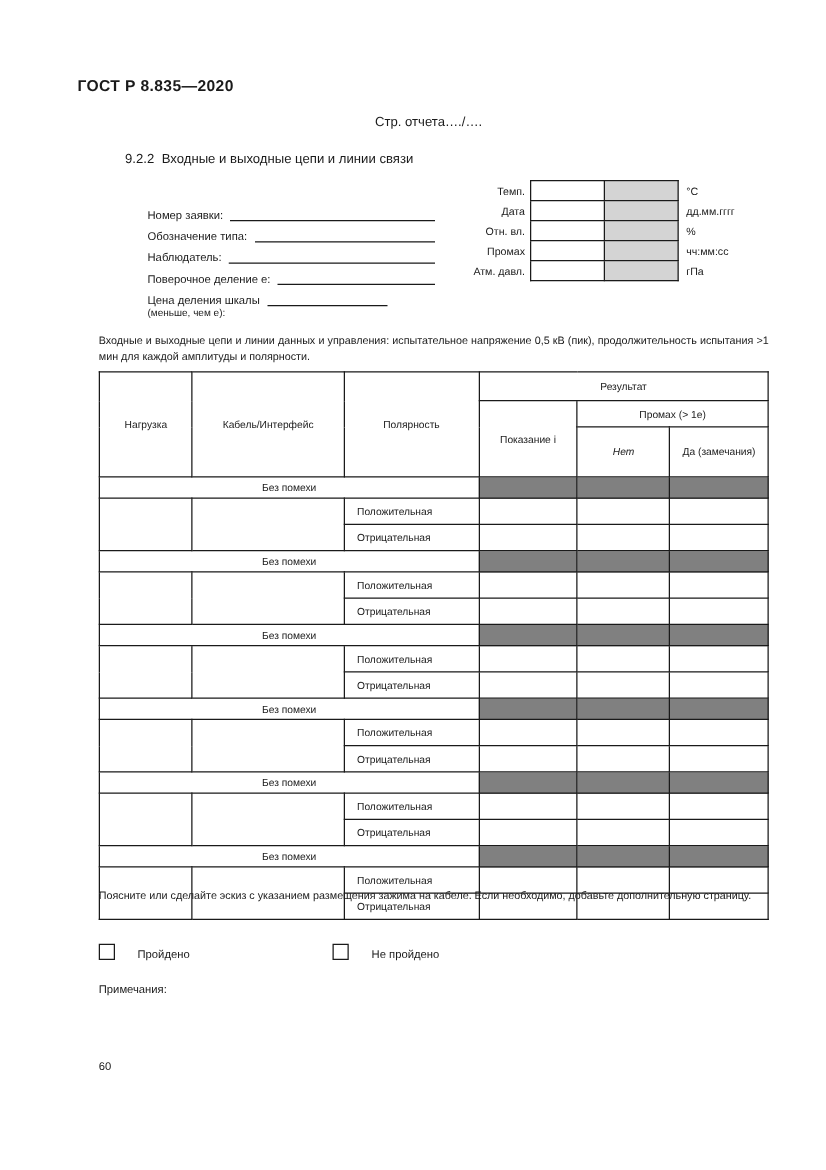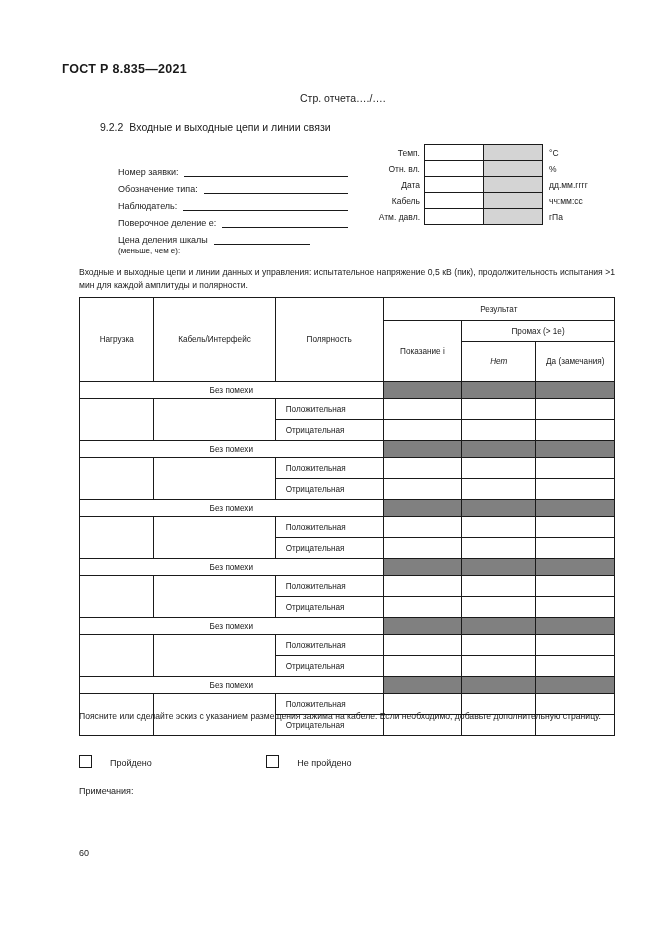--- a/index.html
+++ b/index.html
@@ -220,21 +220,21 @@
     left: 79px;
     top: 848px;
     font-size: 9px;
   }
 </style>
 </head>
 <body>
 
 <div class="page">
 
-  <div class="std-header">ГОСТ Р 8.835—2021</div>
+  <div class="std-header">ГОСТ Р 8.835—2020</div>
 
   <div class="page-report-line">Стр. отчета…./….</div>
 
   <div class="section-title">
     <span class="num">9.2.2</span><span>Входные и выходные цепи и линии связи</span>
   </div>
 
   <div class="form-left">
     <div class="form-row">
       <span class="lbl">Номер заявки:</span>
@@ -262,33 +262,33 @@
   <div class="meas">
     <table>
       <tbody>
       <tr>
         <td class="rowlbl">Темп.</td>
         <td class="cellA"></td>
         <td class="cellB"></td>
         <td class="unit">°C</td>
       </tr>
       <tr>
+        <td class="rowlbl">Дата</td>
+        <td class="cellA"></td>
+        <td class="cellB"></td>
+        <td class="unit">дд.мм.гггг</td>
+      </tr>
+      <tr>
         <td class="rowlbl">Отн. вл.</td>
         <td class="cellA"></td>
         <td class="cellB"></td>
         <td class="unit">%</td>
       </tr>
       <tr>
-        <td class="rowlbl">Дата</td>
-        <td class="cellA"></td>
-        <td class="cellB"></td>
-        <td class="unit">дд.мм.гггг</td>
-      </tr>
-      <tr>
-        <td class="rowlbl">Кабель</td>
+        <td class="rowlbl">Промах</td>
         <td class="cellA"></td>
         <td class="cellB"></td>
         <td class="unit">чч:мм:сс</td>
       </tr>
       <tr>
         <td class="rowlbl">Атм. давл.</td>
         <td class="cellA"></td>
         <td class="cellB"></td>
         <td class="unit">гПа</td>
       </tr>

